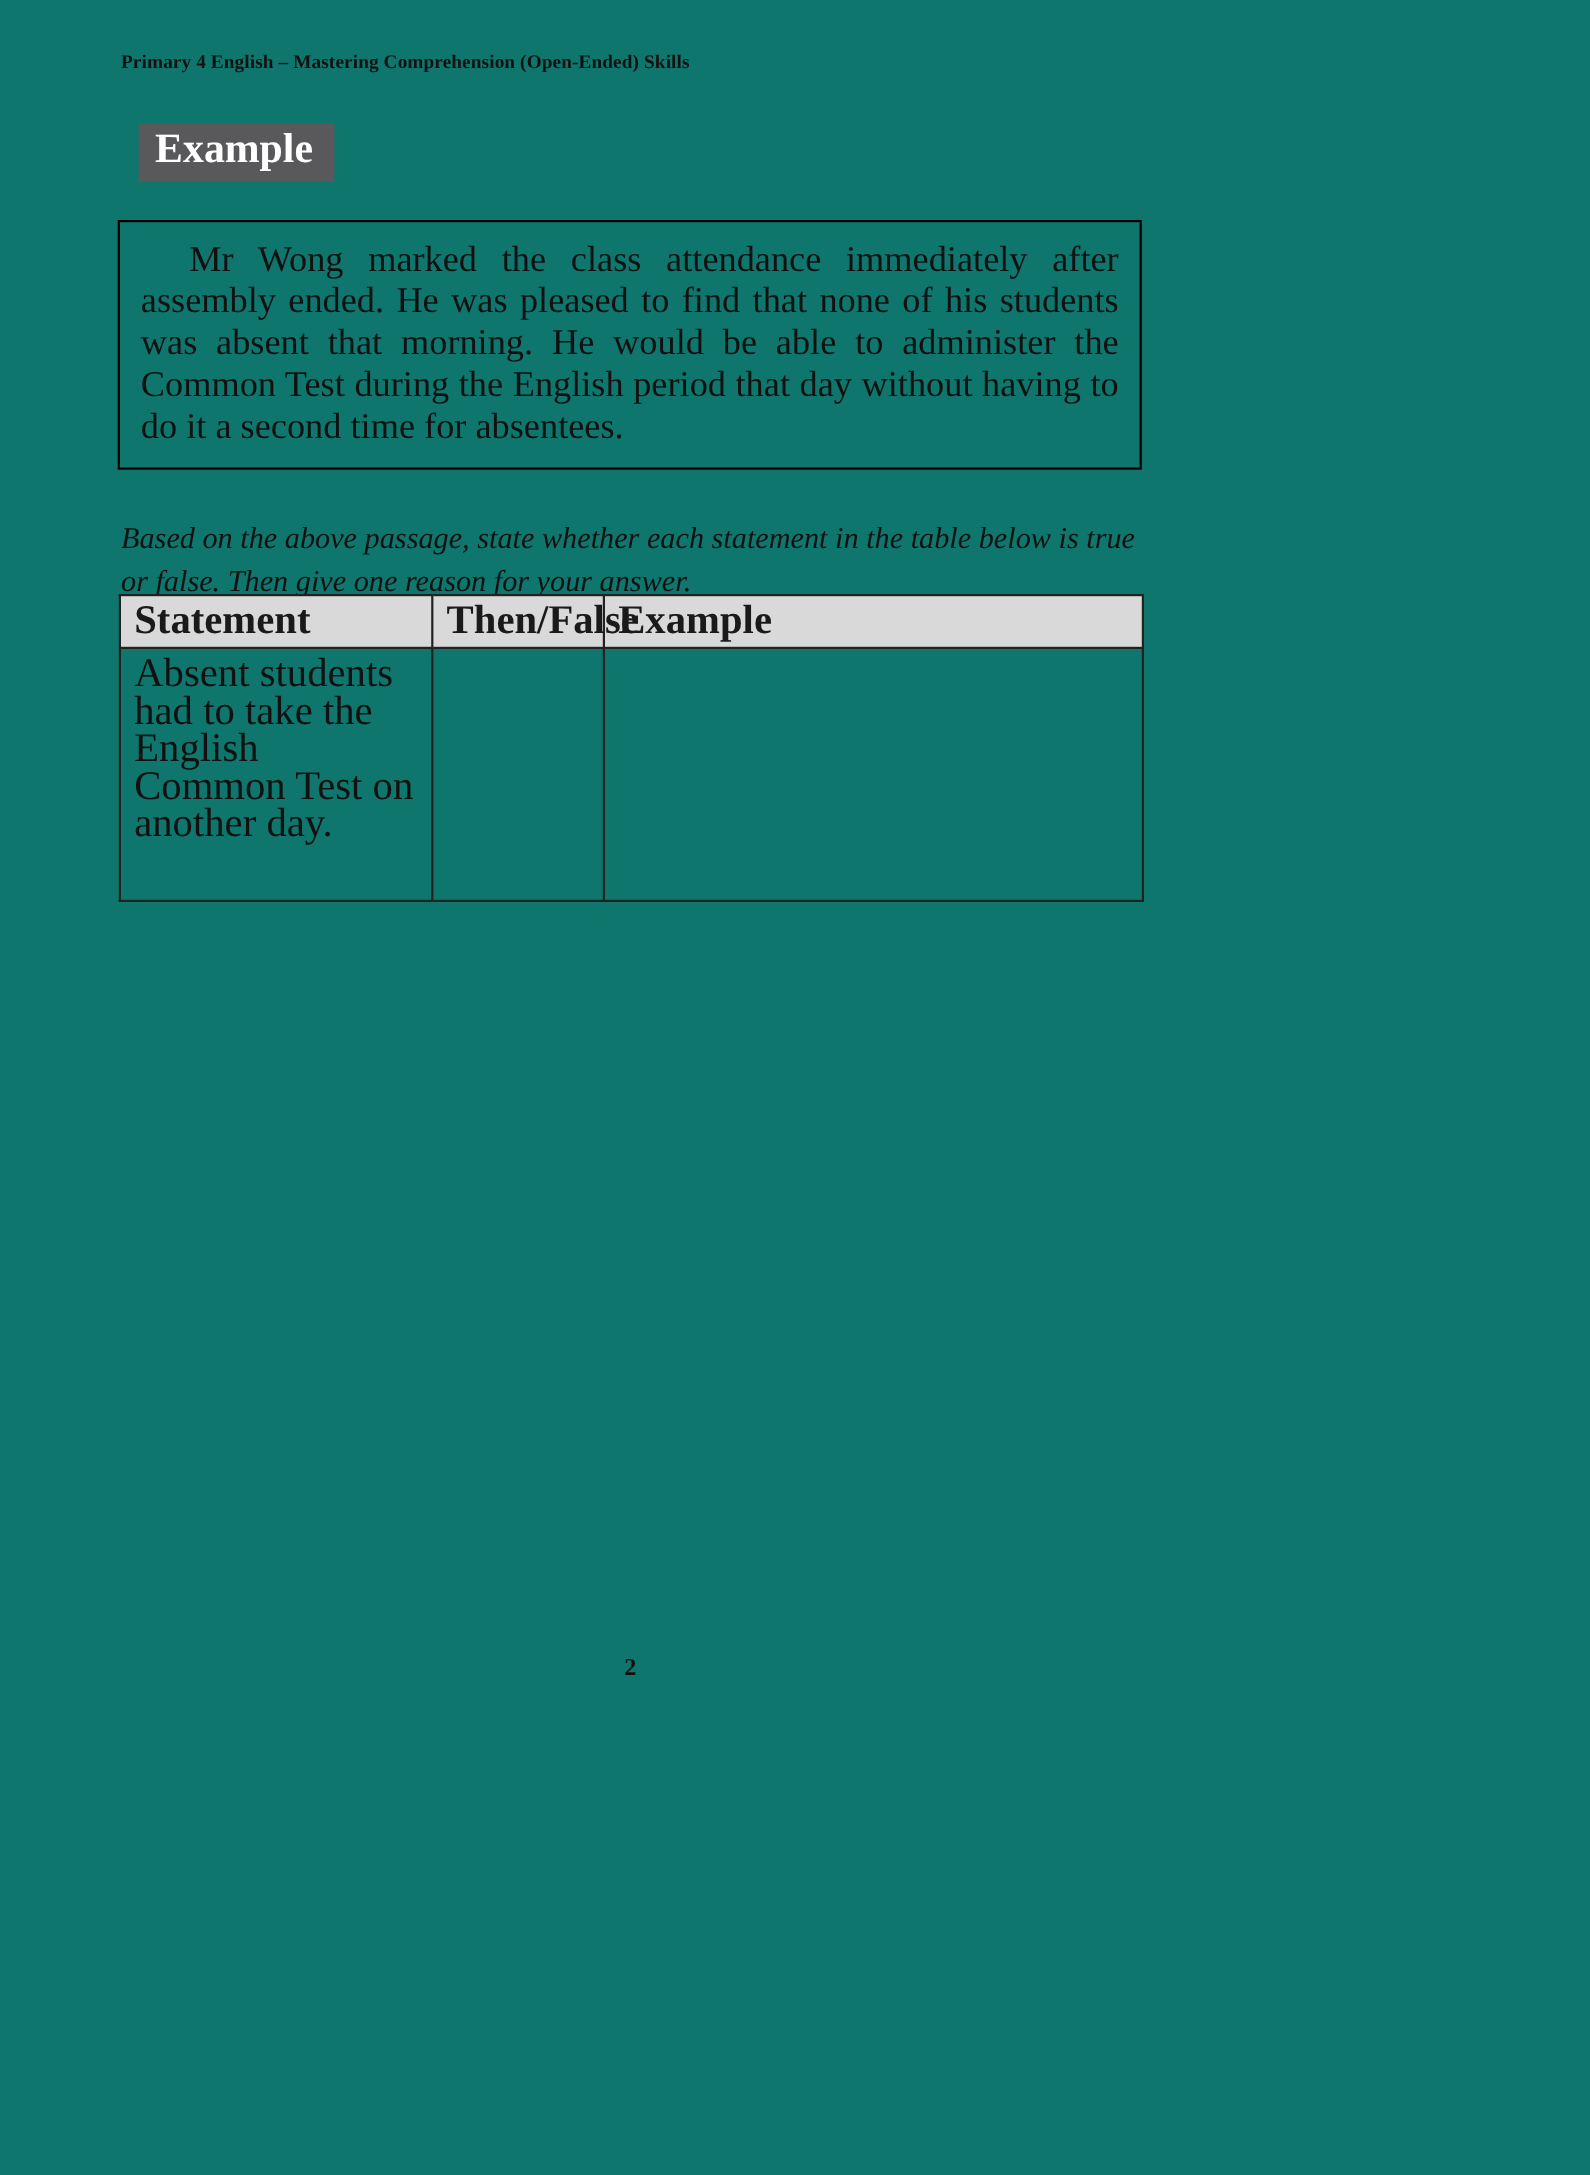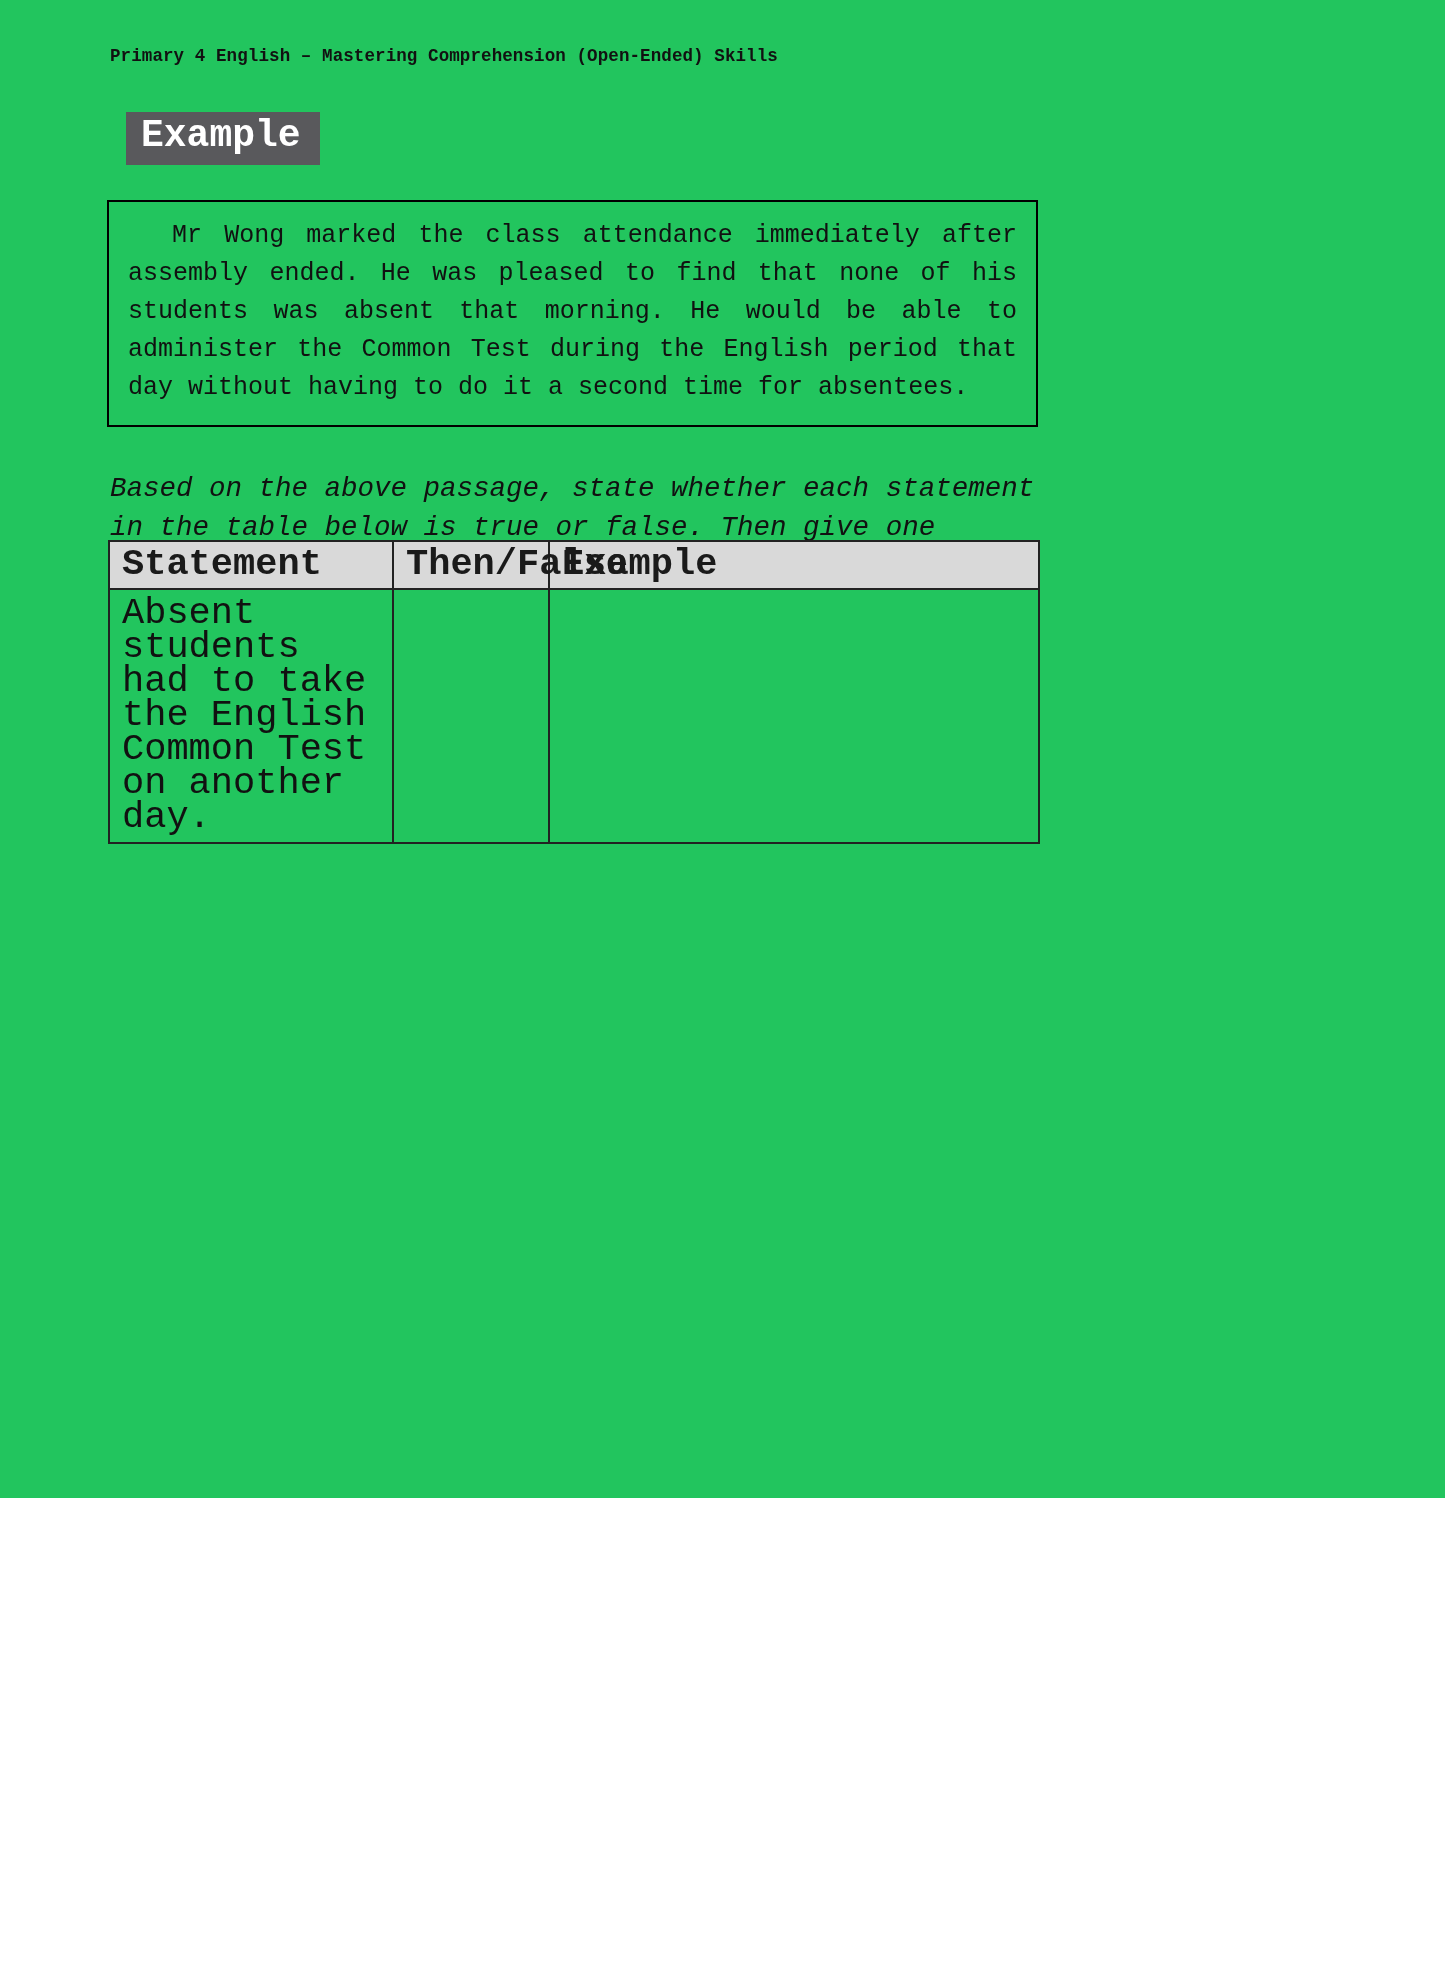--- a/index.html
+++ b/index.html
@@ -4,23 +4,23 @@
 <style>
   * { margin: 0; padding: 0; box-sizing: border-box; }
 
   html, body {
     background: #ffffff;
   }
 
   .page {
     position: relative;
     width: 1445px;
-    height: 1498px;
-    background: #22c55e;
-    font-family: Liberation Mono, monospace;
+    height: 1977px;
+    background: #0f766e;
+    font-family: Liberation Serif, serif;
     color: #1a1a1a;
     overflow: hidden;
   }
 
   .running-header {
     position: absolute;
     left: 110px;
     top: 46px;
     font-size: 17.5px;
     font-weight: bold;
@@ -41,21 +41,21 @@
     line-height: 1.1;
   }
 
   .passage-box {
     position: absolute;
     left: 107px;
     top: 200px;
     width: 931px;
     border: 2.5px solid #000000;
     padding: 15px 19px 18px 19px;
-    font-size: 25px;
+    font-size: 33px;
     line-height: 38px;
     text-align: justify;
     color: #111;
   }
 
   .passage-text {
     text-indent: 44px;
   }
 
   .instruction {

